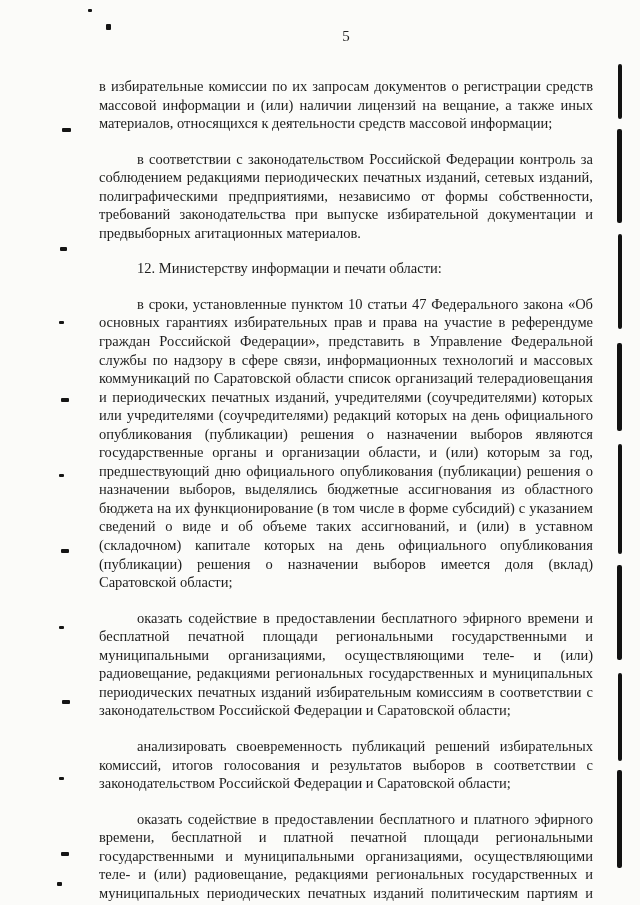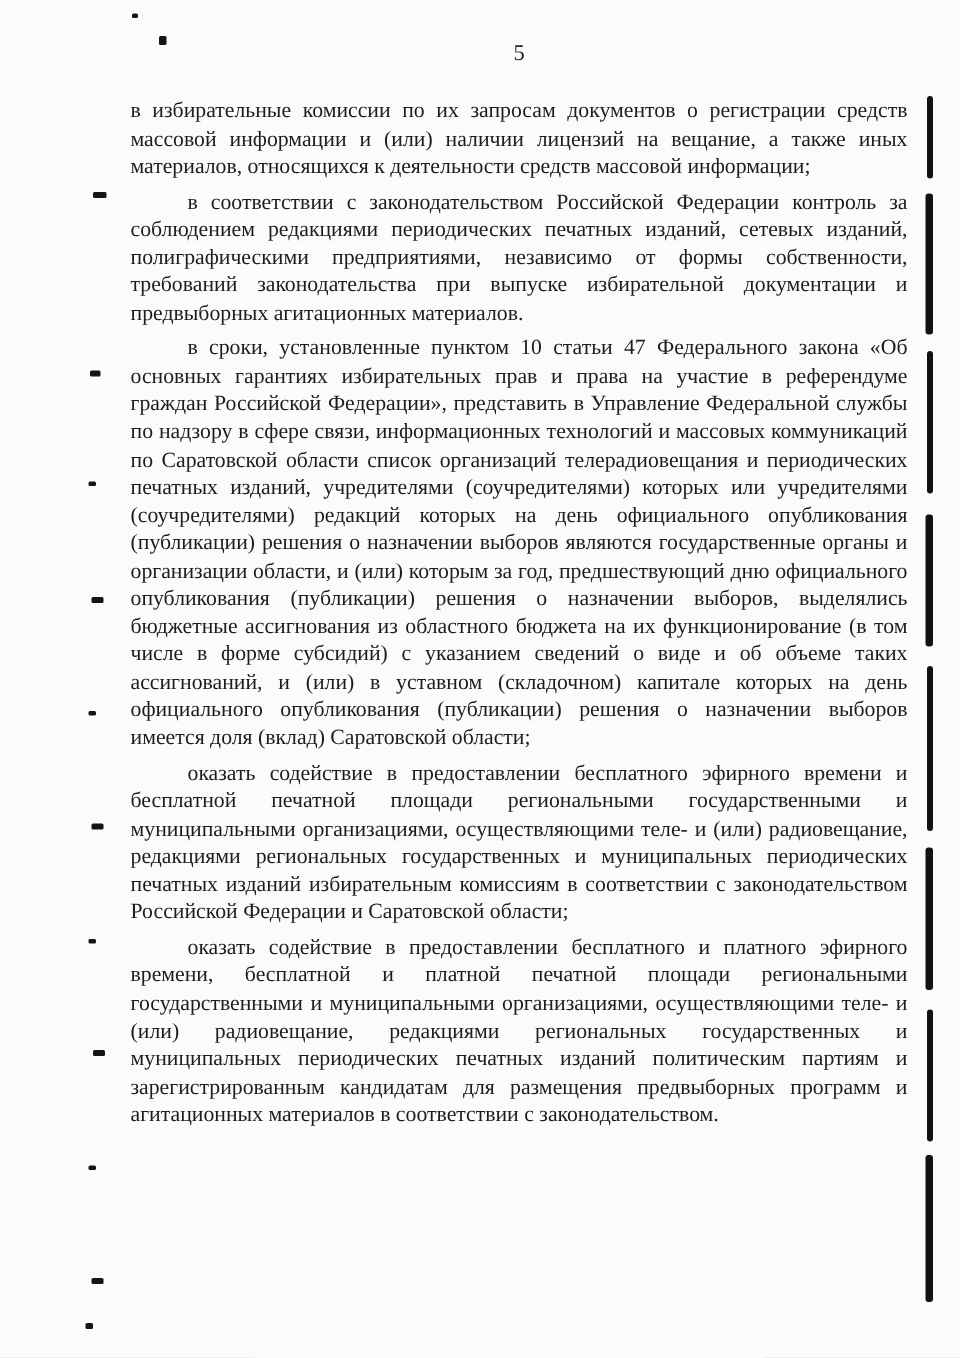--- a/index.html
+++ b/index.html
@@ -29,21 +29,21 @@
     position: absolute;
     top: 60px;
     left: 82px;
     width: 528px;
     font-size: 14.5px;
     line-height: 18.55px;
     text-align: justify;
     text-justify: inter-word;
   }
   .content p {
-    margin: 5px;
+    margin: 17px;
     padding: 0;
   }
   .content p.indent {
     text-indent: 38px;
   }
   
   .scan-mark {
     position: absolute;
     background: #151515;
     border-radius: 1px;
@@ -57,22 +57,24 @@
 </head>
 <body>
 
 <div class="page">
 
   <div class="page-number">5</div>
 
   <div class="content">
     <p class="para">в избирательные комиссии по их запросам документов о регистрации средств массовой информации и (или) наличии лицензий на вещание, а также иных материалов, относящихся к деятельности средств массовой информации;</p>
     <p class="para indent">в соответствии с законодательством Российской Федерации контроль за соблюдением редакциями периодических печатных изданий, сетевых изданий, полиграфическими предприятиями, независимо от формы собственности, требований законодательства при выпуске избирательной документации и предвыборных агитационных материалов.</p>
+    <p class="para indent">12. Министерству информации и печати области:</p>
     <p class="para indent">в сроки, установленные пунктом 10 статьи 47 Федерального закона «Об основных гарантиях избирательных прав и права на участие в референдуме граждан Российской Федерации», представить в Управление Федеральной службы по надзору в сфере связи, информационных технологий и массовых коммуникаций по Саратовской области список организаций телерадиовещания и периодических печатных изданий, учредителями (соучредителями) которых или учредителями (соучредителями) редакций которых на день официального опубликования (публикации) решения о назначении выборов являются государственные органы и организации области, и (или) которым за год, предшествующий дню официального опубликования (публикации) решения о назначении выборов, выделялись бюджетные ассигнования из областного бюджета на их функционирование (в том числе в форме субсидий) с указанием сведений о виде и об объеме таких ассигнований, и (или) в уставном (складочном) капитале которых на день официального опубликования (публикации) решения о назначении выборов имеется доля (вклад) Саратовской области;</p>
     <p class="para indent">оказать содействие в предоставлении бесплатного эфирного времени и бесплатной печатной площади региональными государственными и муниципальными организациями, осуществляющими теле- и (или) радиовещание, редакциями региональных государственных и муниципальных периодических печатных изданий избирательным комиссиям в соответствии с законодательством Российской Федерации и Саратовской области;</p>
+    <p class="para indent">анализировать своевременность публикаций решений избирательных комиссий, итогов голосования и результатов выборов в соответствии с законодательством Российской Федерации и Саратовской области;</p>
     <p class="para indent">оказать содействие в предоставлении бесплатного и платного эфирного времени, бесплатной и платной печатной площади региональными государственными и муниципальными организациями, осуществляющими теле- и (или) радиовещание, редакциями региональных государственных и муниципальных периодических печатных изданий политическим партиям и зарегистрированным кандидатам для размещения предвыборных программ и агитационных материалов в соответствии с законодательством.</p>
   </div>
 
   <div class="scan-mark" style="left:106px; top:24px; width:5px; height:6px;"></div>
   <div class="scan-mark" style="left:88px;  top:9px;  width:4px; height:3px;"></div>
   <div class="scan-mark" style="left:62px;  top:128px; width:9px; height:4px;"></div>
   <div class="scan-mark" style="left:60px;  top:247px; width:7px; height:4px;"></div>
   <div class="scan-mark" style="left:59px;  top:321px; width:5px; height:3px;"></div>
   <div class="scan-mark" style="left:61px;  top:398px; width:8px; height:4px;"></div>
   <div class="scan-mark" style="left:59px;  top:474px; width:5px; height:3px;"></div>

